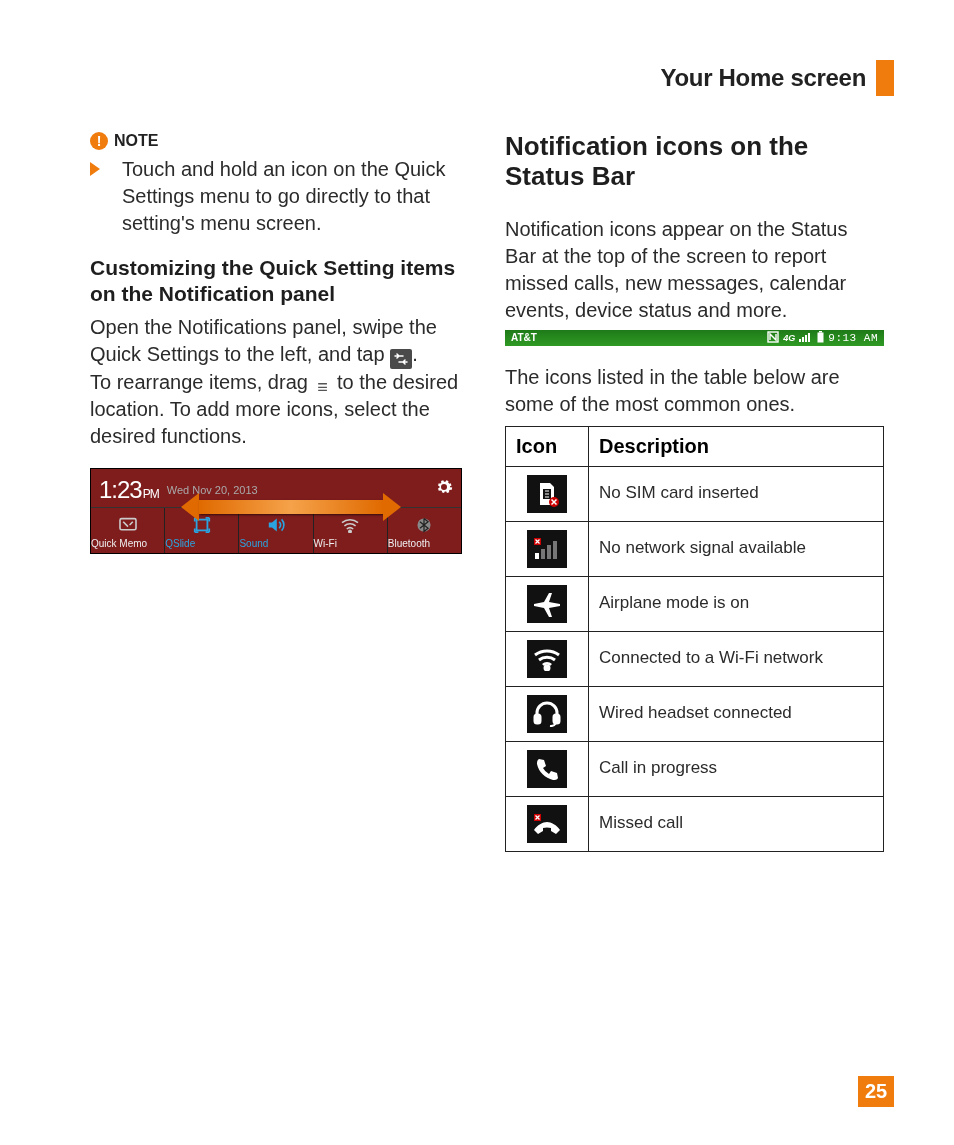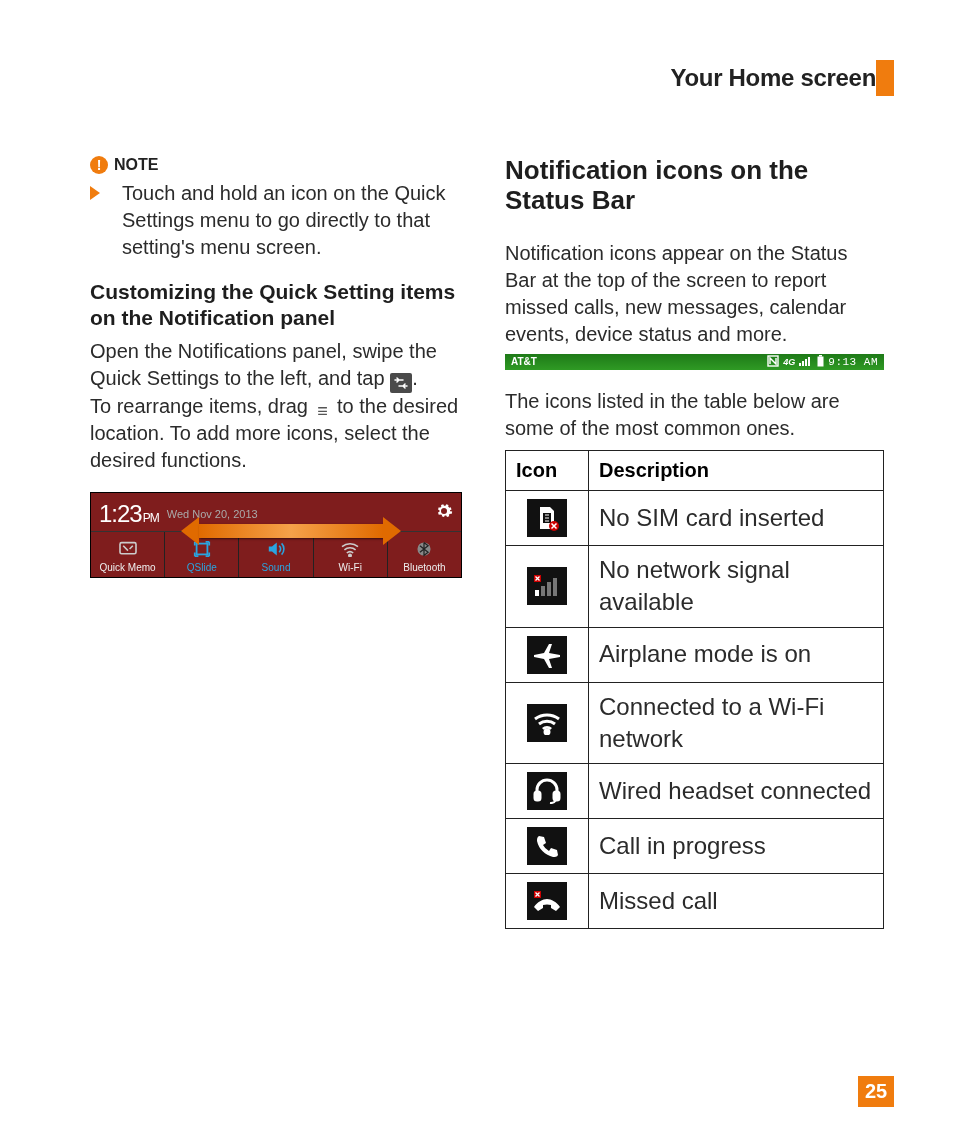--- a/index.html
+++ b/index.html
@@ -14,21 +14,22 @@
   }
   .page {
     padding: 60px 70px 40px 90px;
     position: relative;
     height: 1045px;
   }
   .header-row {
     display: flex;
     justify-content: flex-end;
     align-items: center;
-    margin-bottom: 60px;
+    gap: 10px;
+    margin-bottom: 36px;
     margin-right: -10px;
   }
   .header-title {
     font-size: 24px;
     font-weight: 700;
     color: #222;
     letter-spacing: -.3px;
   }
   .orange-block {
     width: 18px;
@@ -165,21 +166,20 @@
   .arrow-head-r {
     width:0;height:0;border-top:14px solid transparent;border-bottom:14px solid transparent;
     border-left:18px solid #e06a00;
   }
   .qs-row {
     display: flex;
     border-top: 1px solid #333;
   }
   .qs-item {
     flex: 1;
-    text-align: center;
     padding: 6px 0 4px;
     border-right: 1px solid #222;
     font-size: 10px;
     line-height: 1.1;
   }
   .qs-item:last-child { border-right: none; }
   .qs-ico {
     height: 22px;
     display:flex;align-items:center;justify-content:center;
     margin-bottom:2px;
@@ -208,21 +208,21 @@
 
   
   table.icon-table {
     border-collapse: collapse;
     width: 100%;
     margin-top: 8px;
   }
   table.icon-table th, table.icon-table td {
     border: 1px solid #222;
     padding: 8px 10px;
-    font-size: 24px;
+    font-size: 17px;
     text-align: left;
     vertical-align: middle;
   }
   table.icon-table th {
     font-weight: 700;
     font-size: 20px;
   }
   .cell-icon {
     width: 62px;
     text-align: center;

